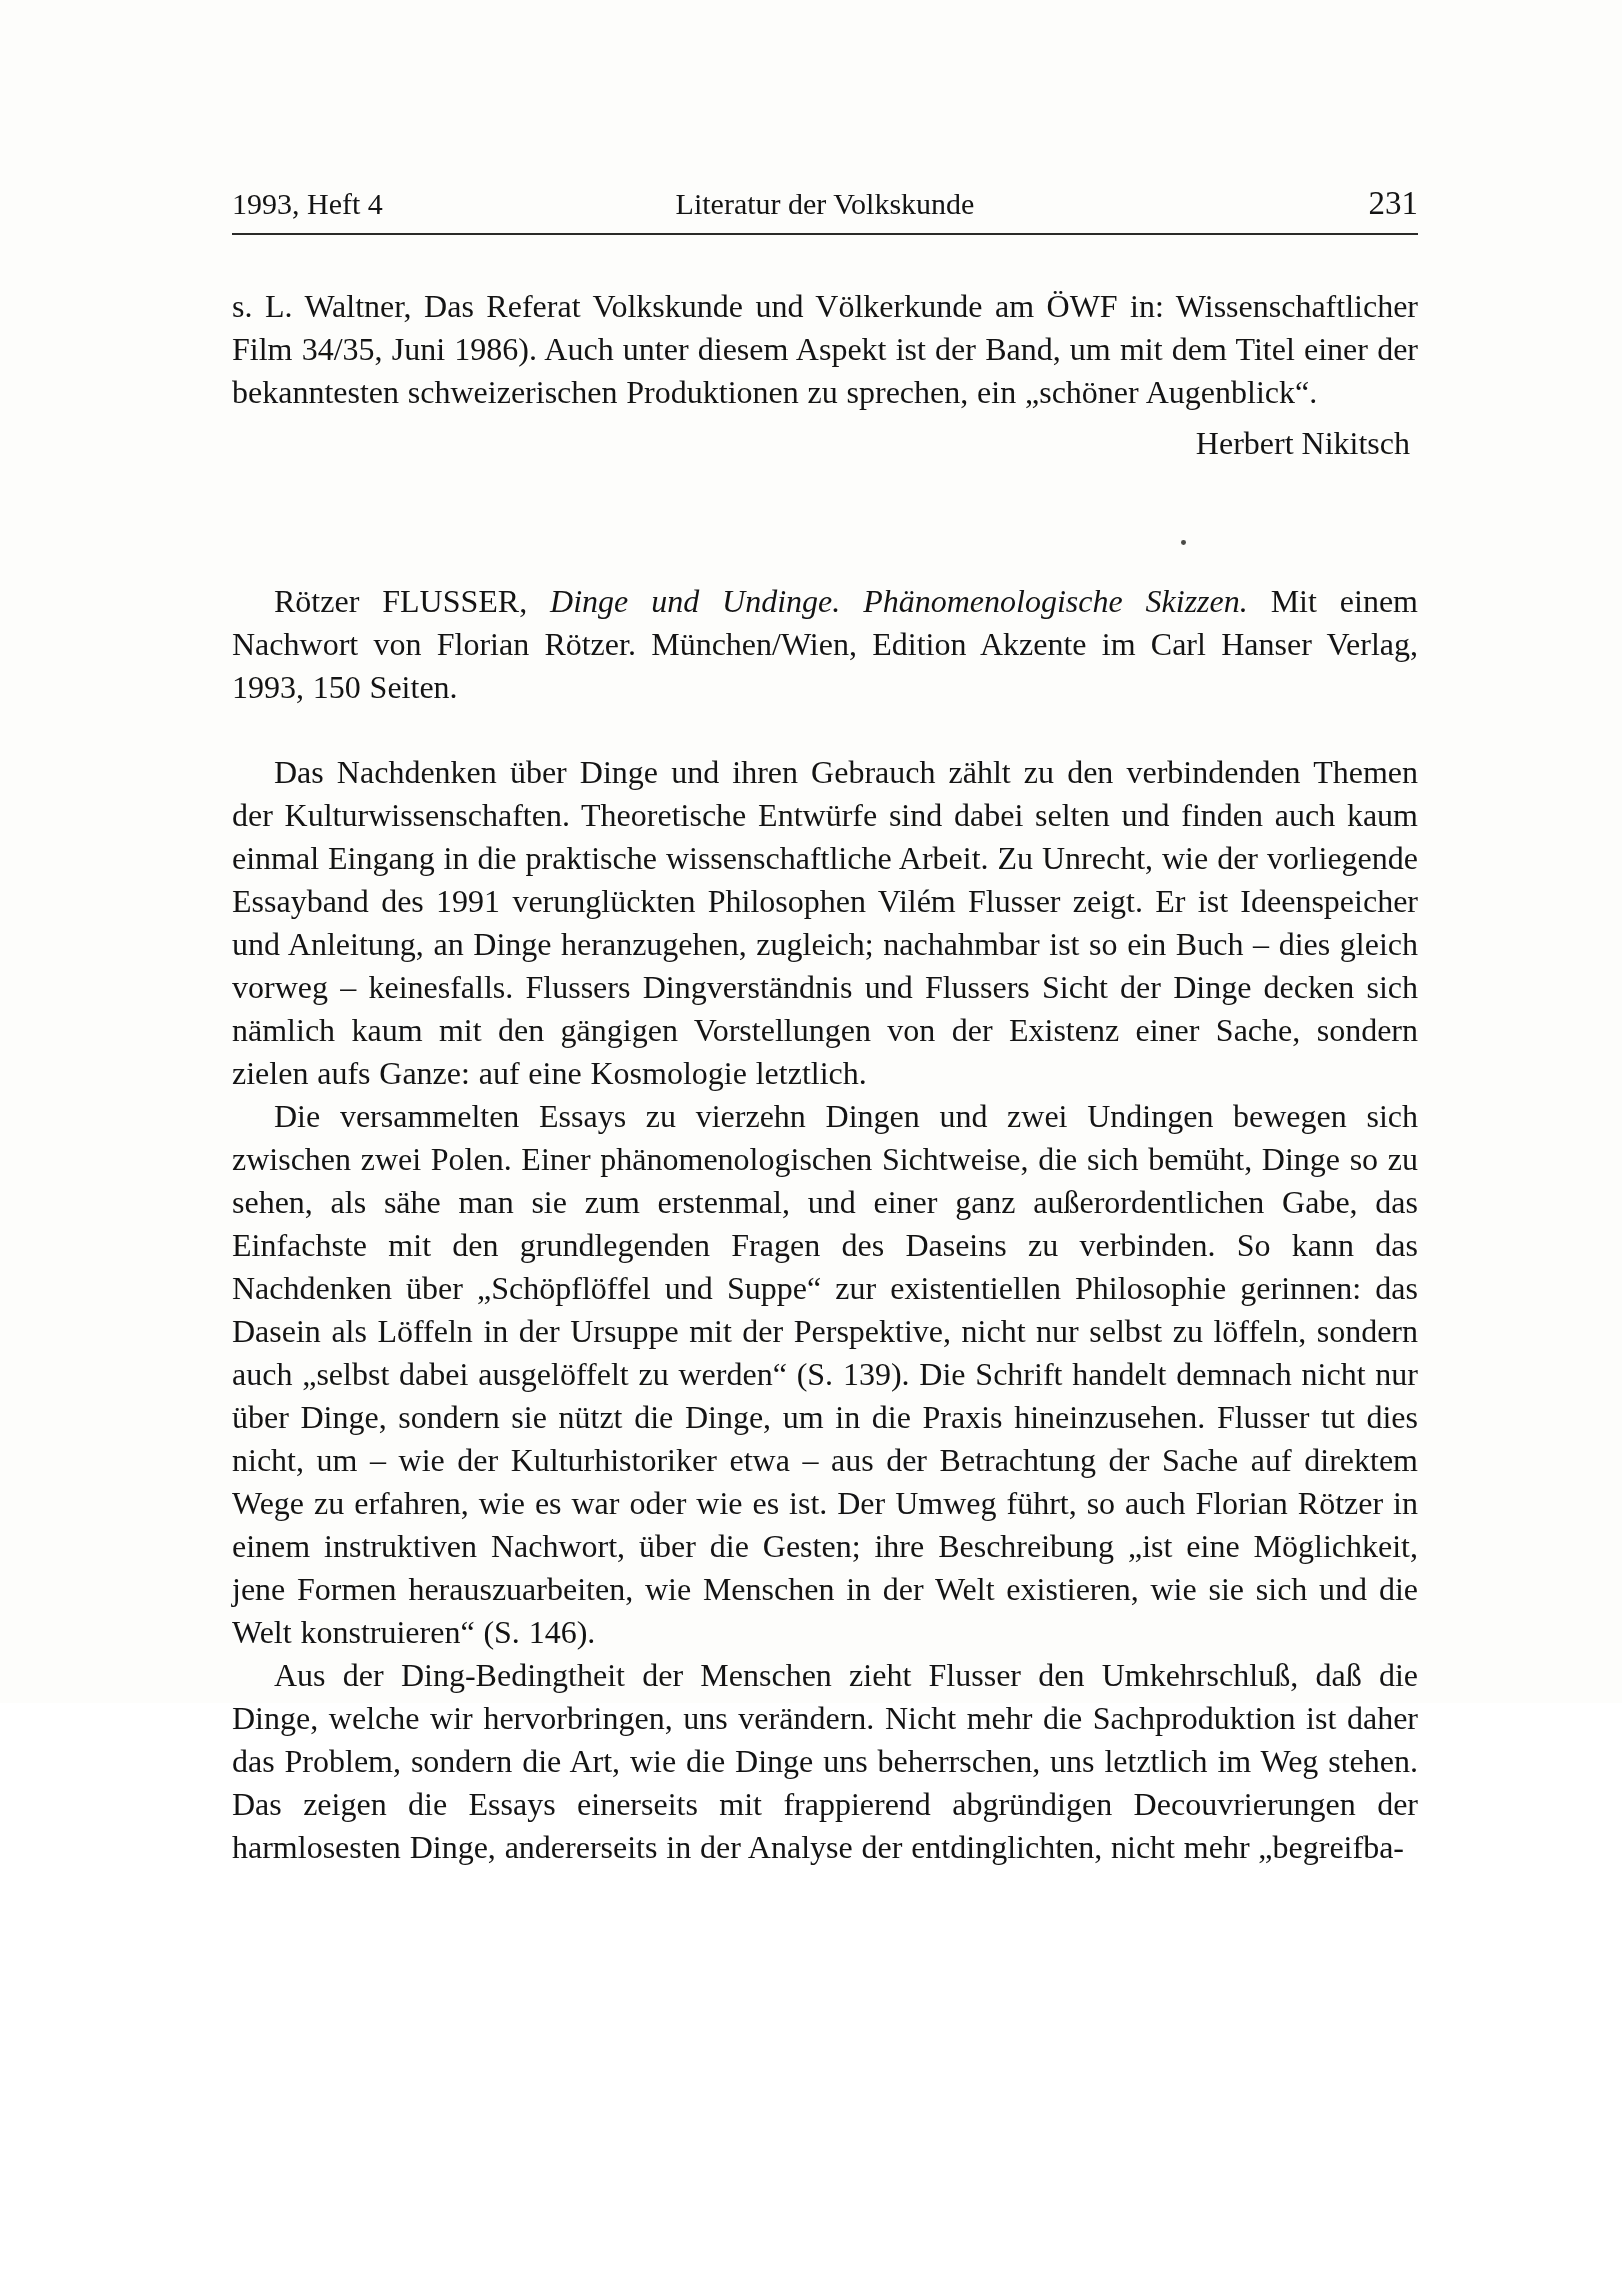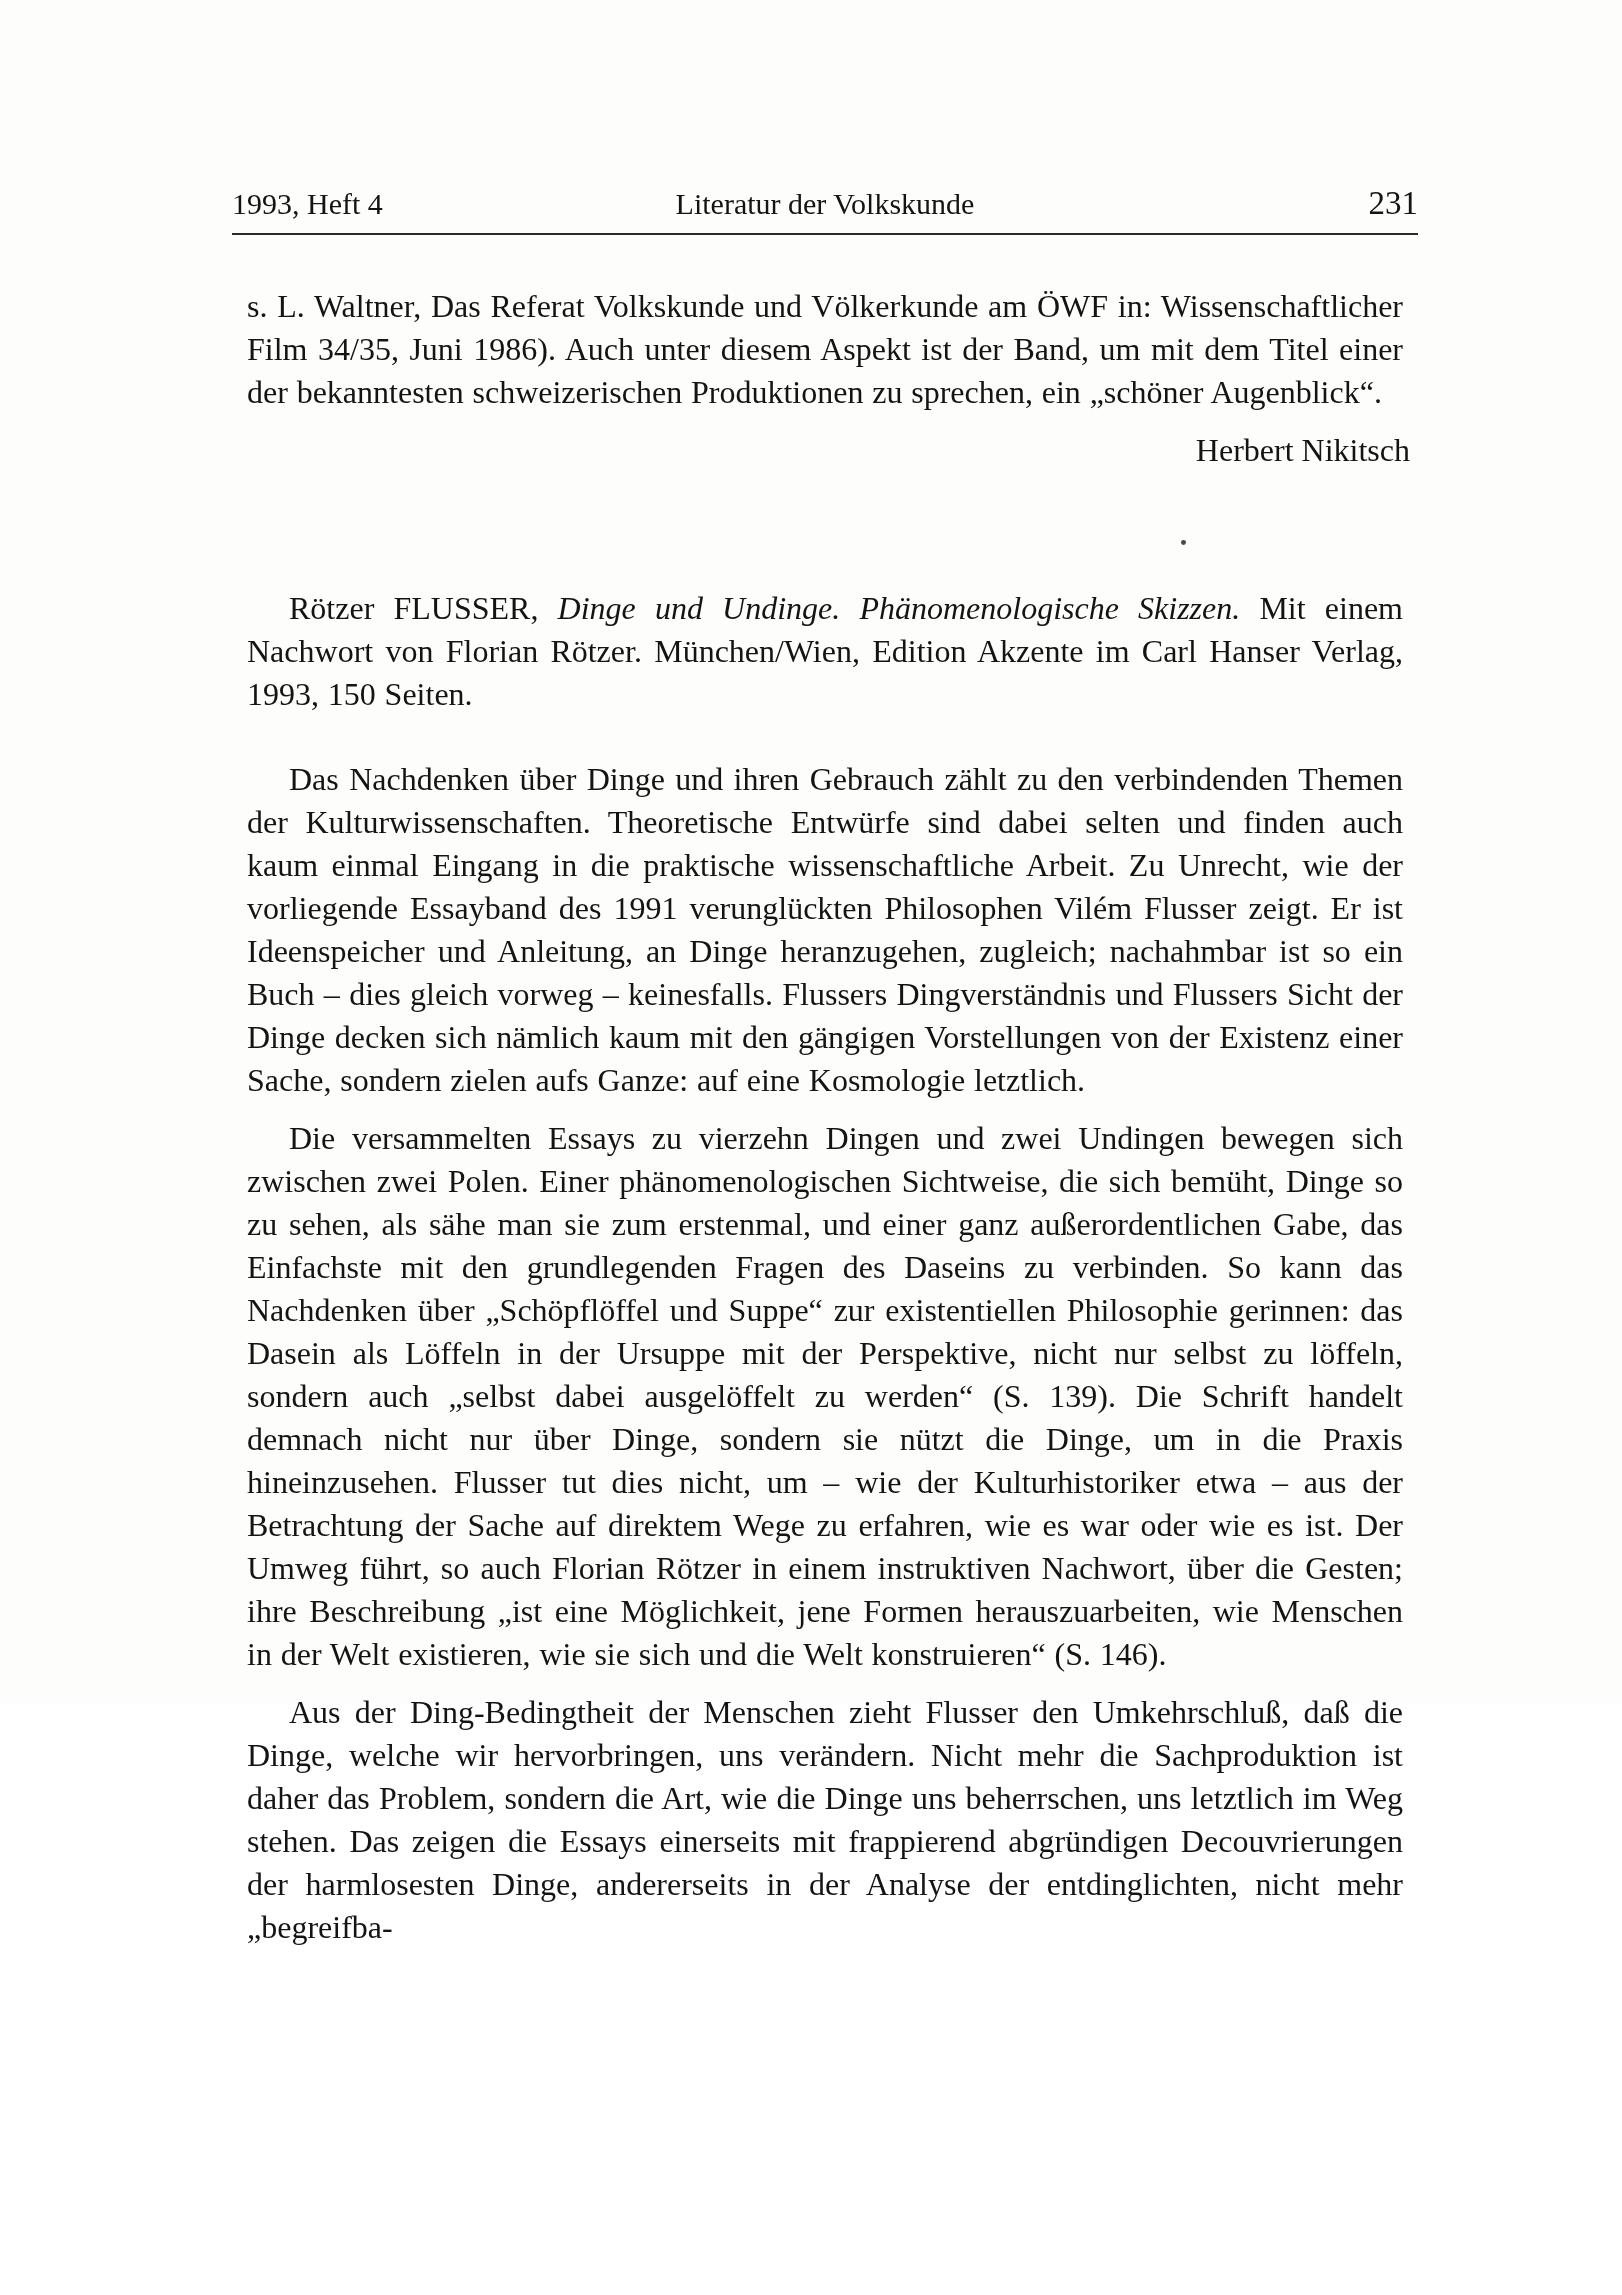--- a/index.html
+++ b/index.html
@@ -29,21 +29,21 @@
     font-size: 30px;
     padding-bottom: 11.4px;
     border-bottom: 2.4px solid #2a2a28;
     margin-bottom: 50px;
   }
   .hdr-left   { text-align: left; }
   .hdr-center { text-align: right; }
   .hdr-right  { text-align: right; font-size: 33px; }
 
   .para {
-    margin: 15px;
+    margin: 0;
     font-size: 32px;
     line-height: 43px;
     text-align: justify;
     hyphens: auto;
     word-spacing: 0.8px;
   }
   .no-indent { text-indent: 0; }
   .indent    { text-indent: 42px; }
 
   .signature {

